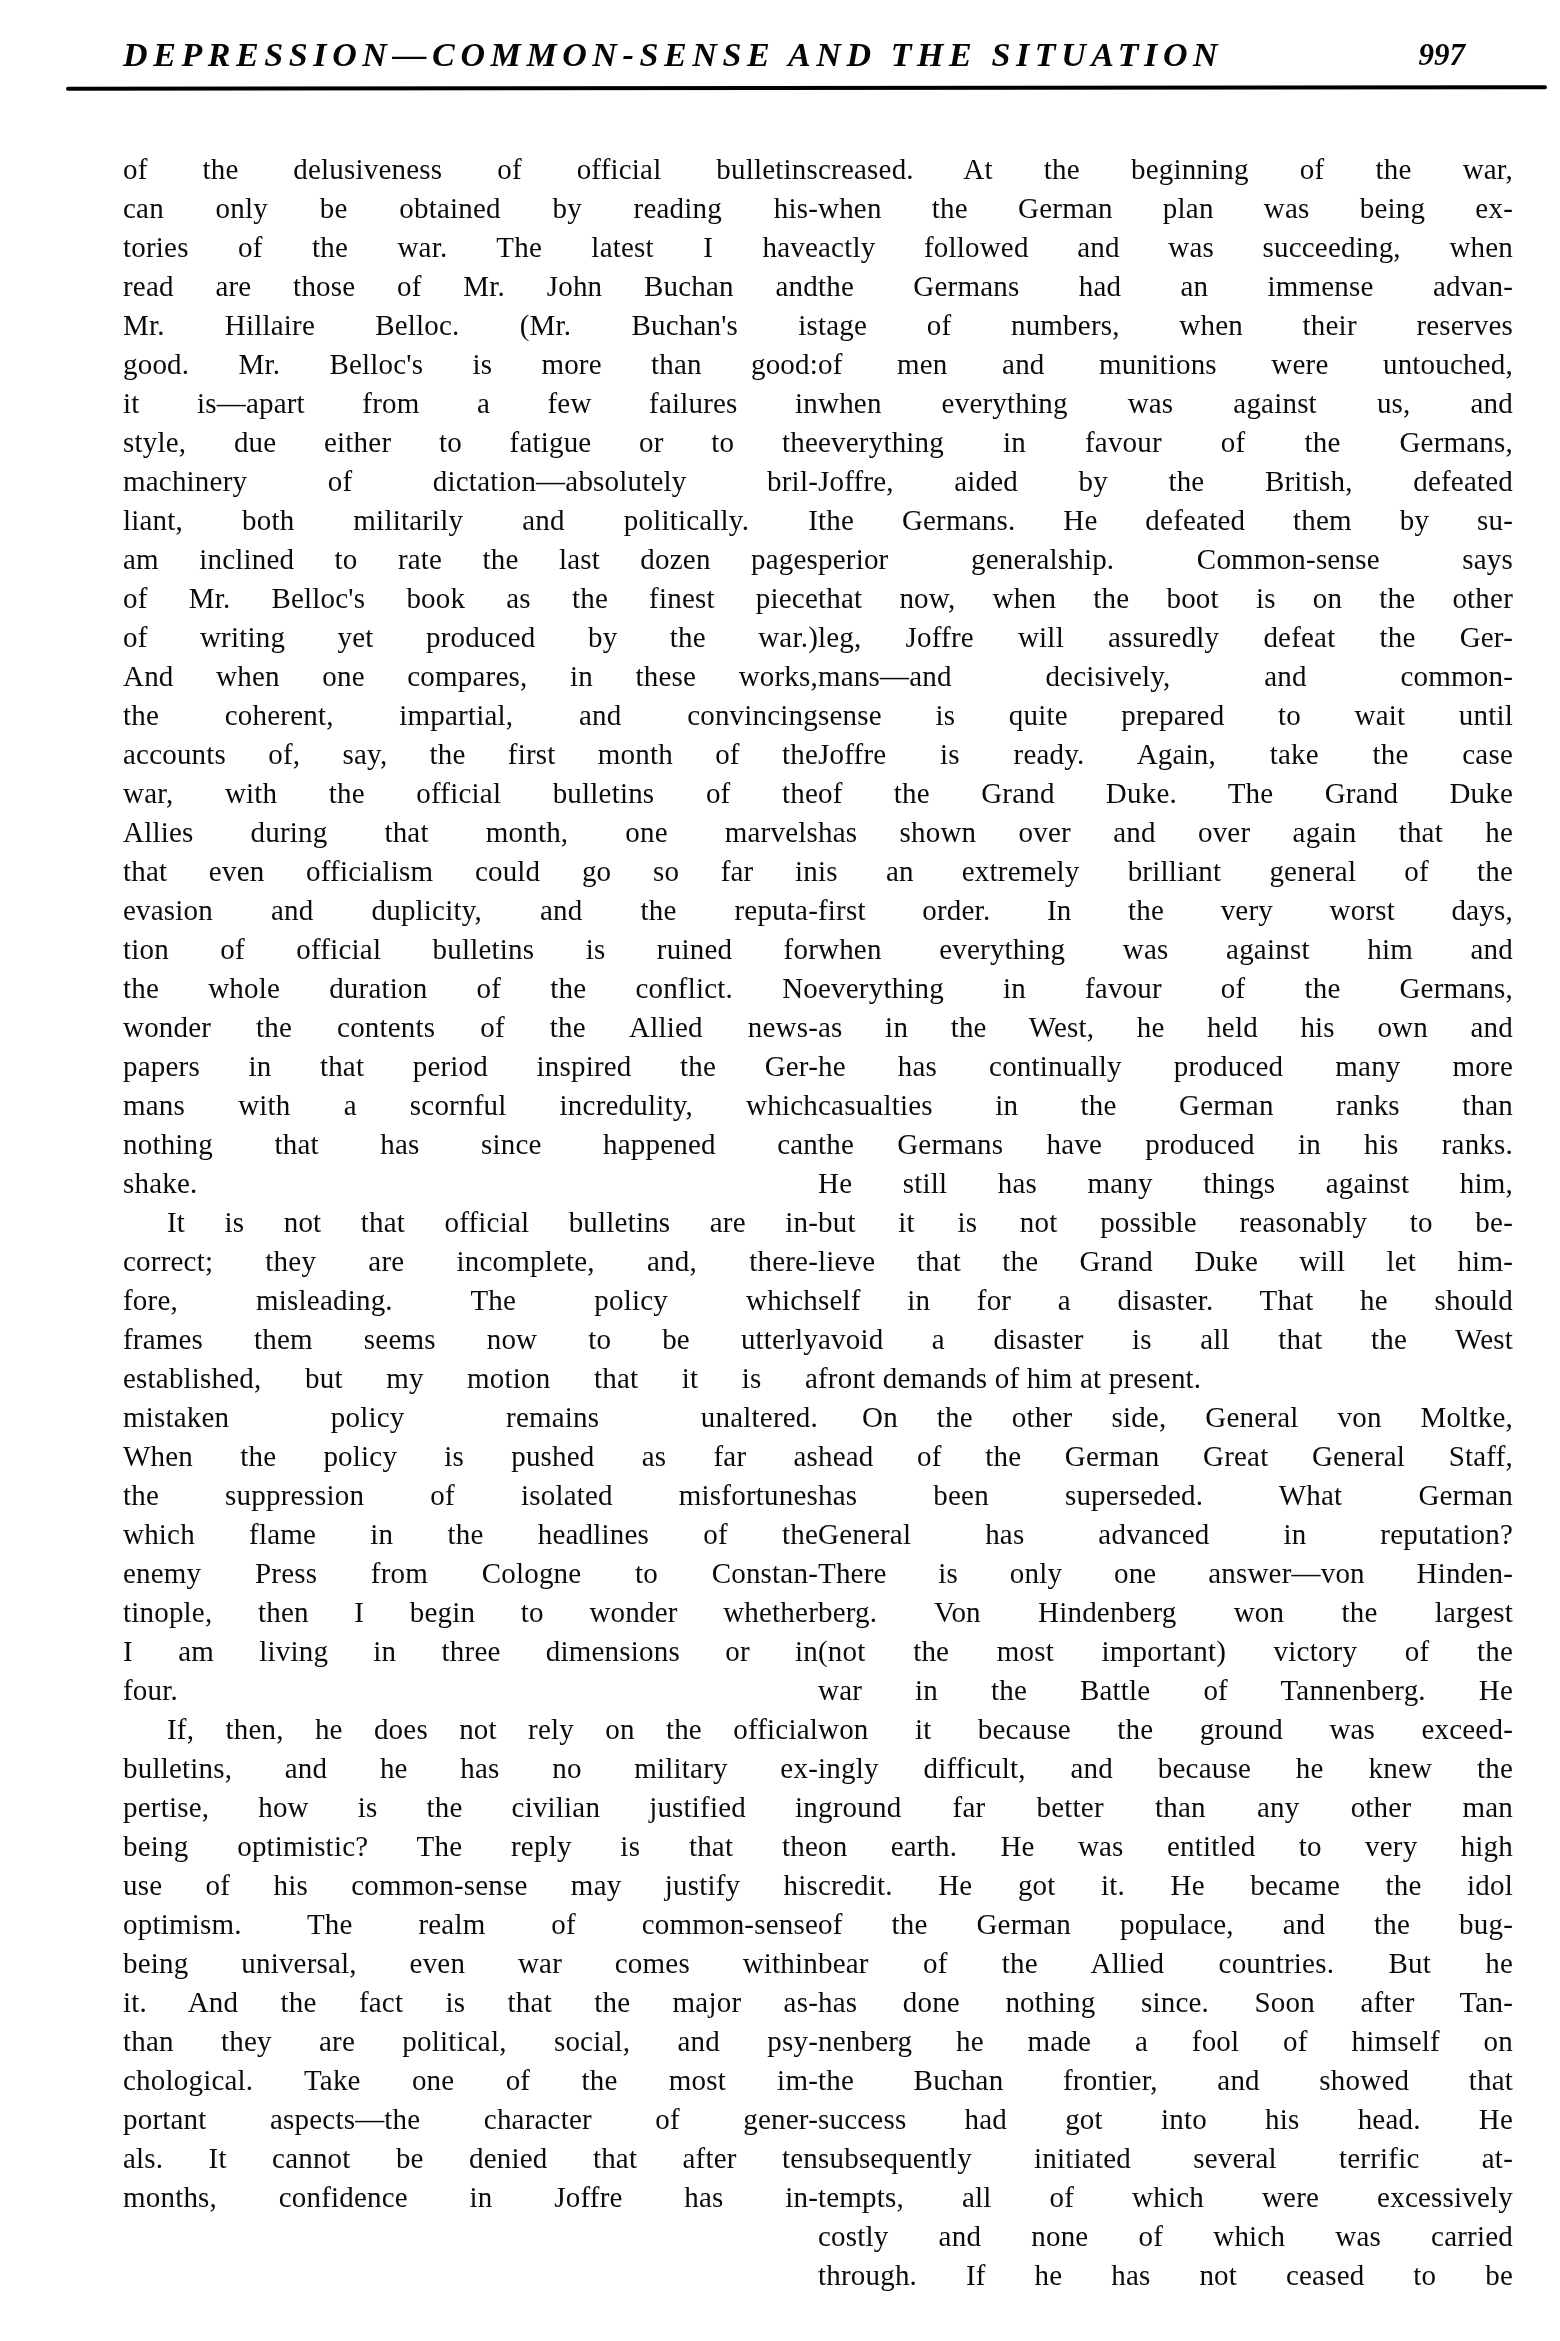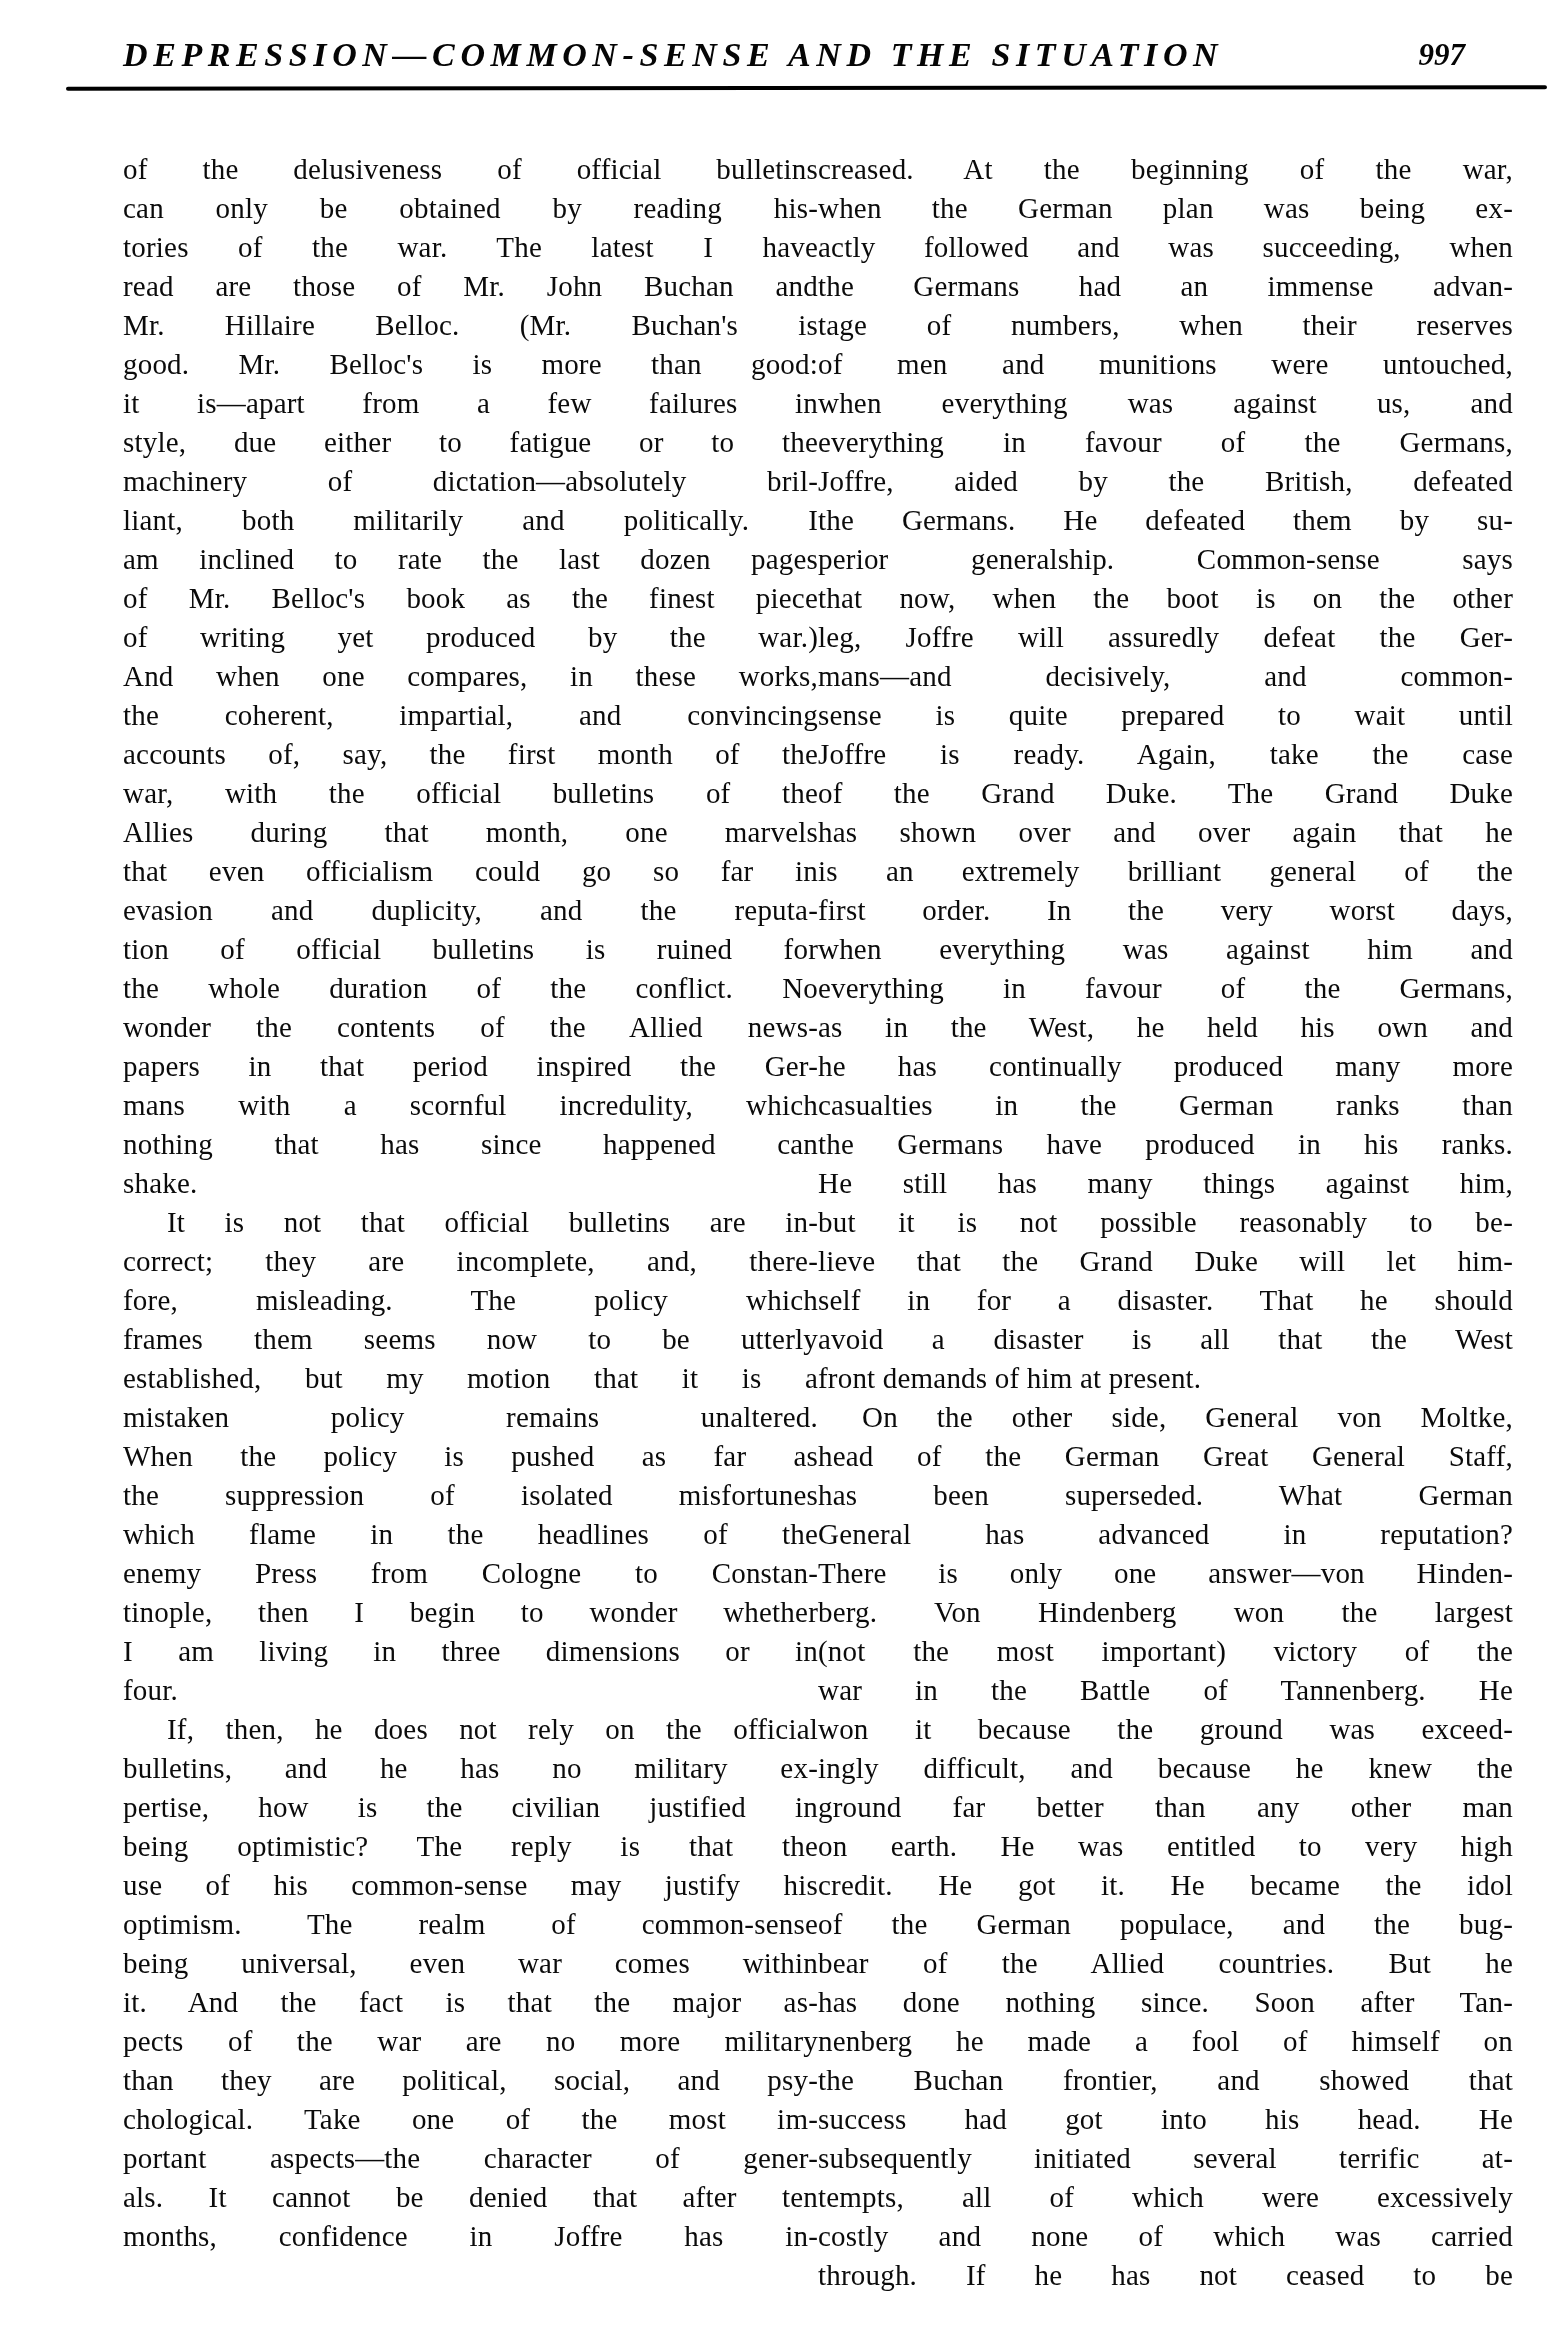--- a/index.html
+++ b/index.html
@@ -138,21 +138,20 @@
         <div class="line">I am living in three dimensions or in</div>
         <div class="line para-end">four.</div>
         <div class="line indent">If, then, he does not rely on the official</div>
         <div class="line">bulletins, and he has no military ex-</div>
         <div class="line">pertise, how is the civilian justified in</div>
         <div class="line">being optimistic?  The reply is that the</div>
         <div class="line">use of his common-sense may justify his</div>
         <div class="line">optimism.  The realm of common-sense</div>
         <div class="line">being universal, even war comes within</div>
         <div class="line">it.  And the fact is that the major as-</div>
-        <div class="line">pects of the war are no more military</div>
         <div class="line">than they are political, social, and psy-</div>
         <div class="line">chological.  Take one of the most im-</div>
         <div class="line">portant aspects—the character of gener-</div>
         <div class="line">als.  It cannot be denied that after ten</div>
         <div class="line">months, confidence in Joffre has in-</div>
       </div>
     <div class="column">
         <div class="line">creased.  At the beginning of the war,</div>
         <div class="line">when the German plan was being ex-</div>
         <div class="line">actly followed and was succeeding, when</div>

